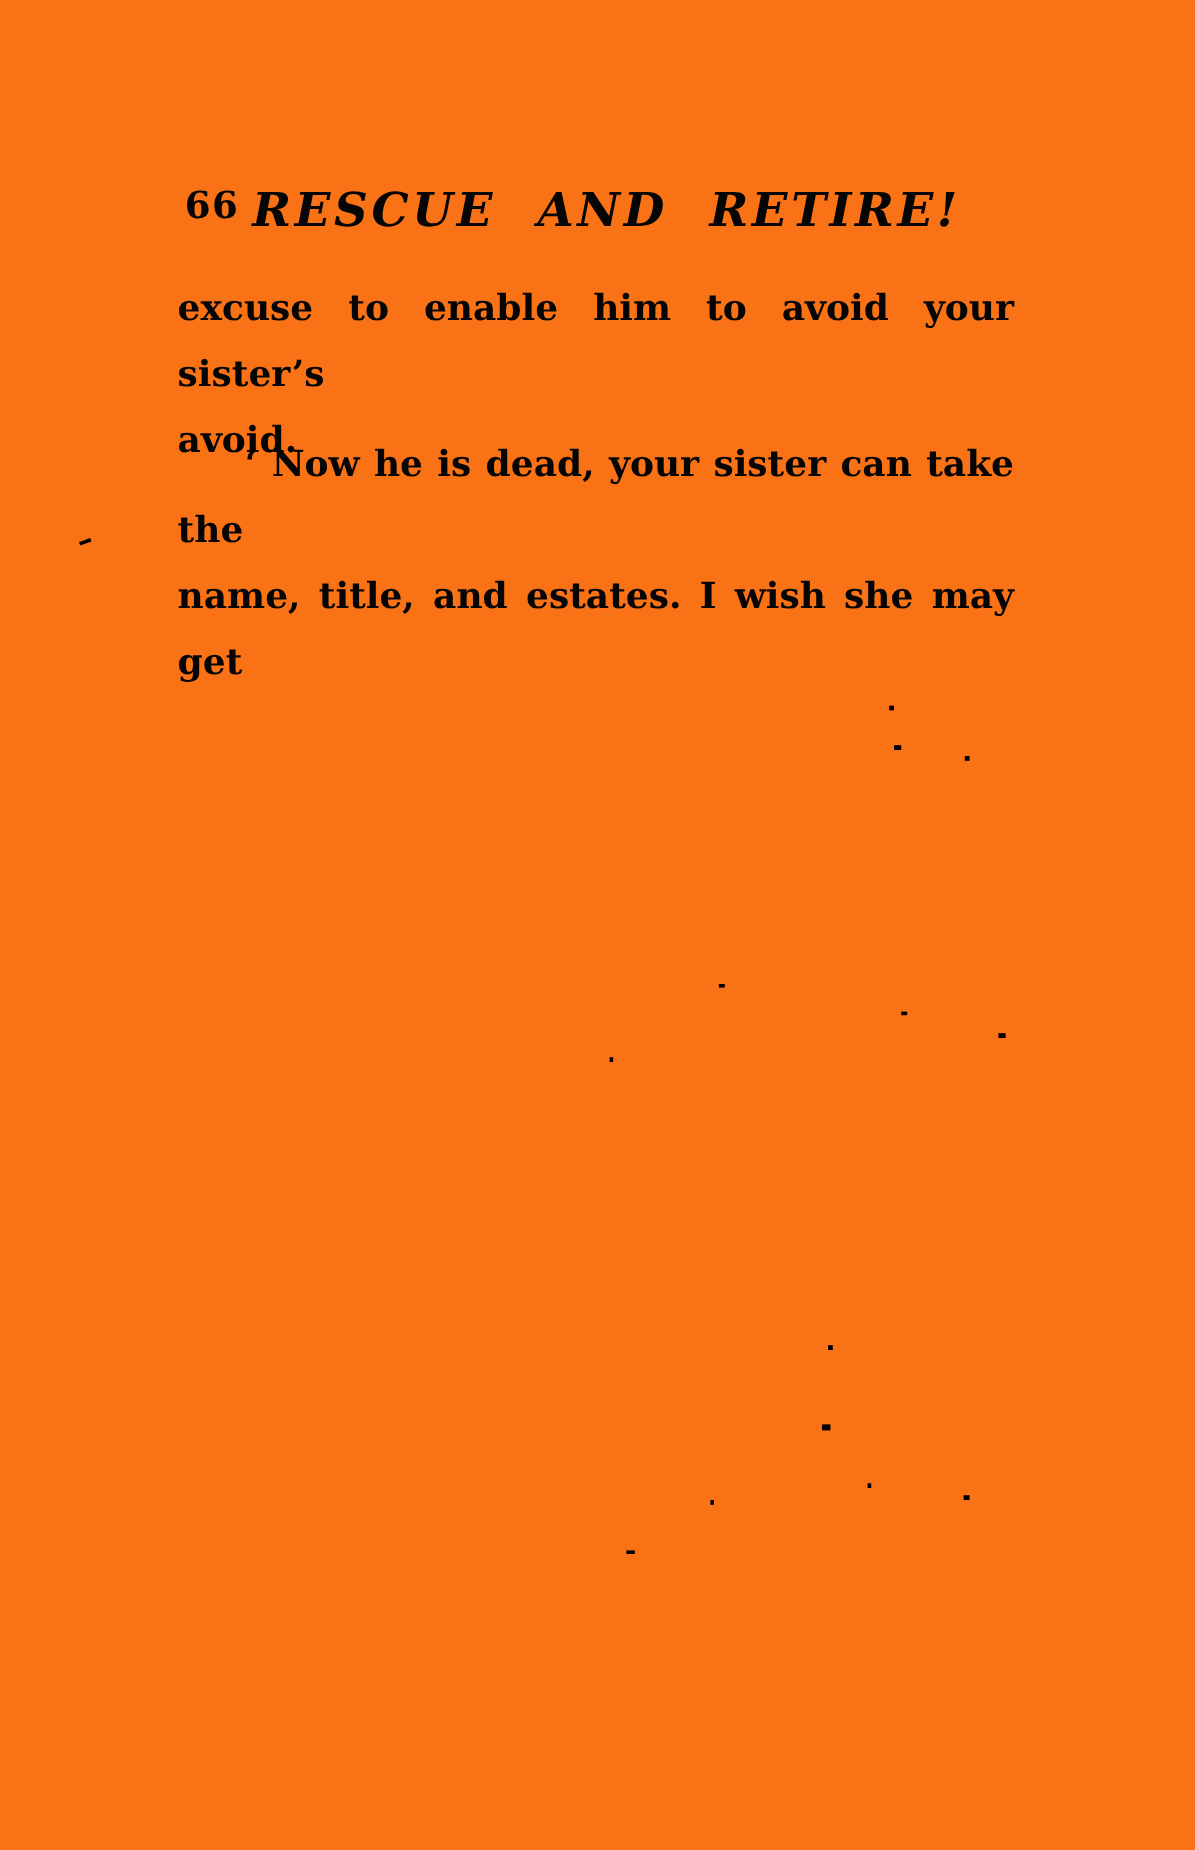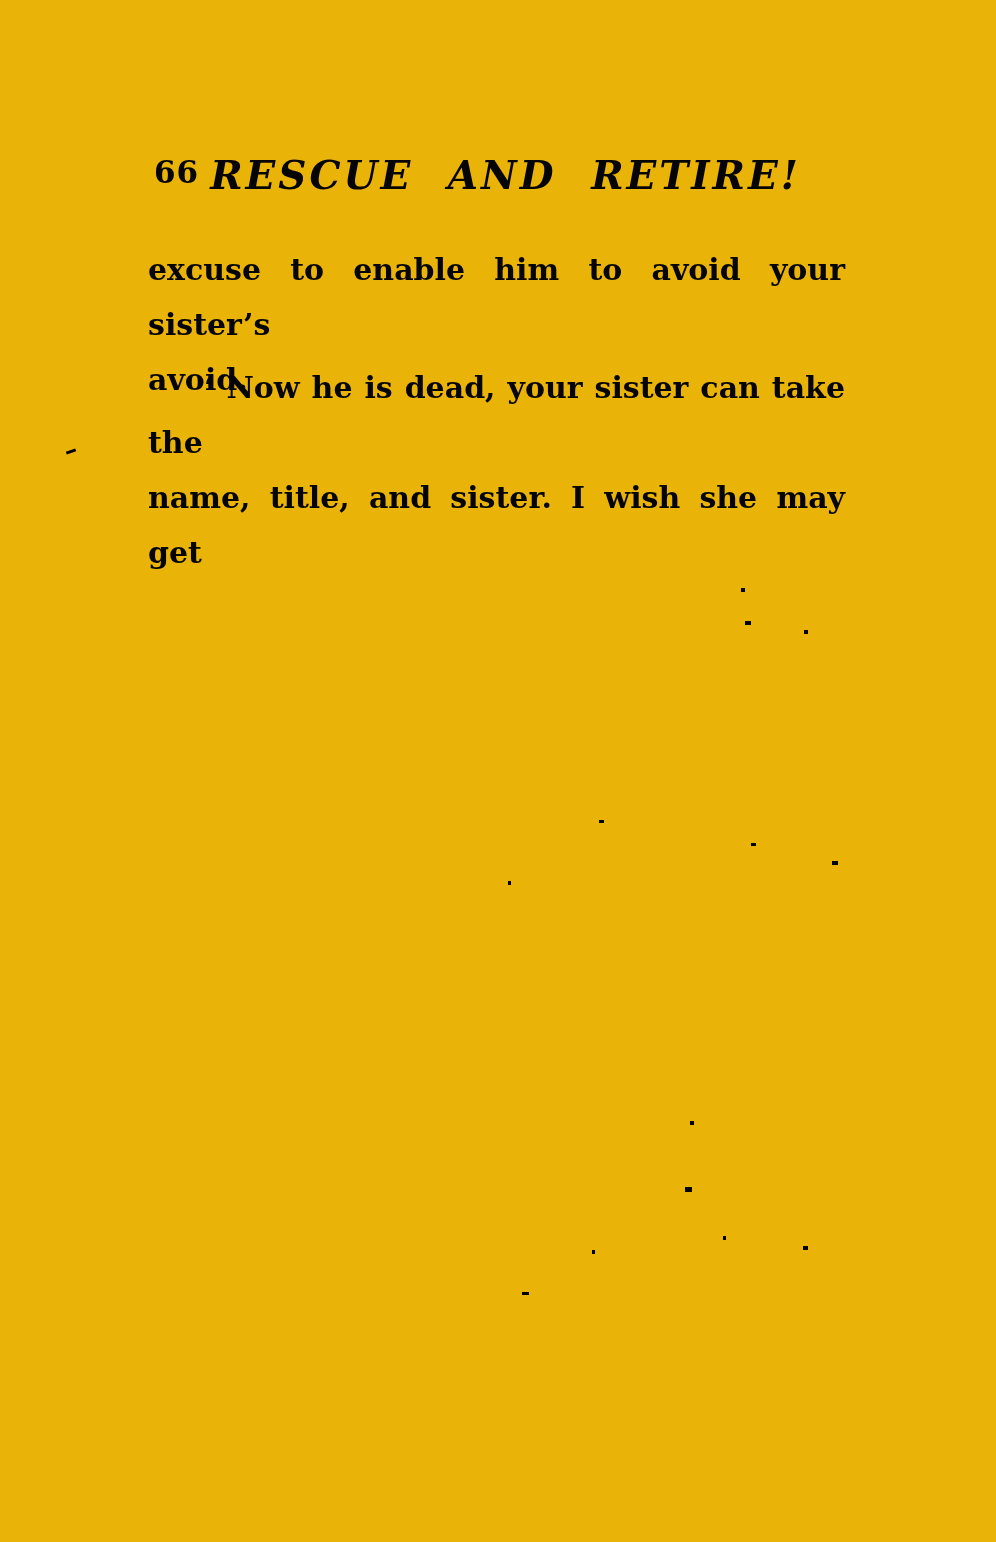--- a/index.html
+++ b/index.html
@@ -4,21 +4,21 @@
 <style>
   html, body {
     margin: 0;
     padding: 0;
     background: #ffffff;
   }
   .page {
     position: relative;
     width: 996px;
     height: 1542px;
-    background: #eab308;
+    background: #f97316;
     overflow: hidden;
     font-family: "DejaVu Serif", "Liberation Serif", serif;
     color: #000000;
   }
   
   .header {
     position: absolute;
     left: 148px;
     top: 152px;
     width: 697px;
@@ -47,21 +47,21 @@
   
   .textblock {
     position: absolute;
     left: 148px;
     width: 697px;
     font-size: 30px;
     line-height: 55px;
     font-weight: bold;
     color: #050505;
   }
-  .para1 { top: 242px; }
+  .para1 { top: 230px; }
   .para2 { top: 360px; }
   .tline { white-space: nowrap; }
   .tline.just {
     white-space: normal;
     text-align: justify;
     text-align-last: justify;
   }
   .tline.ind { text-indent: 56px; }
   
   .speck {
@@ -79,21 +79,21 @@
     <div class="running-title">RESCUE AND RETIRE!</div>
   </div>
 
   <div class="textblock para1">
     <div class="tline just">excuse to enable him to avoid your sister’s</div>
     <div class="tline">avoid.</div>
   </div>
 
   <div class="textblock para2">
     <div class="tline just ind">‘ Now he is dead, your sister can take the</div>
-    <div class="tline just">name, title, and sister.  I wish she may get</div>
+    <div class="tline just">name, title, and estates.  I wish she may get</div>
   </div>
 
 <div class="speck" style="left: 66px; top: 450px; width: 10px; height: 3px; transform: rotate(-20deg);"></div>
     <div class="speck" style="left: 741px; top: 588px; width: 4px; height: 4px;"></div>
     <div class="speck" style="left: 745px; top: 621px; width: 6px; height: 4px;"></div>
     <div class="speck" style="left: 804px; top: 630px; width: 4px; height: 4px;"></div>
     <div class="speck" style="left: 599px; top: 820px; width: 5px; height: 3px;"></div>
     <div class="speck" style="left: 751px; top: 843px; width: 5px; height: 3px;"></div>
     <div class="speck" style="left: 832px; top: 861px; width: 6px; height: 4px;"></div>
     <div class="speck" style="left: 508px; top: 881px; width: 3px; height: 4px;"></div>

